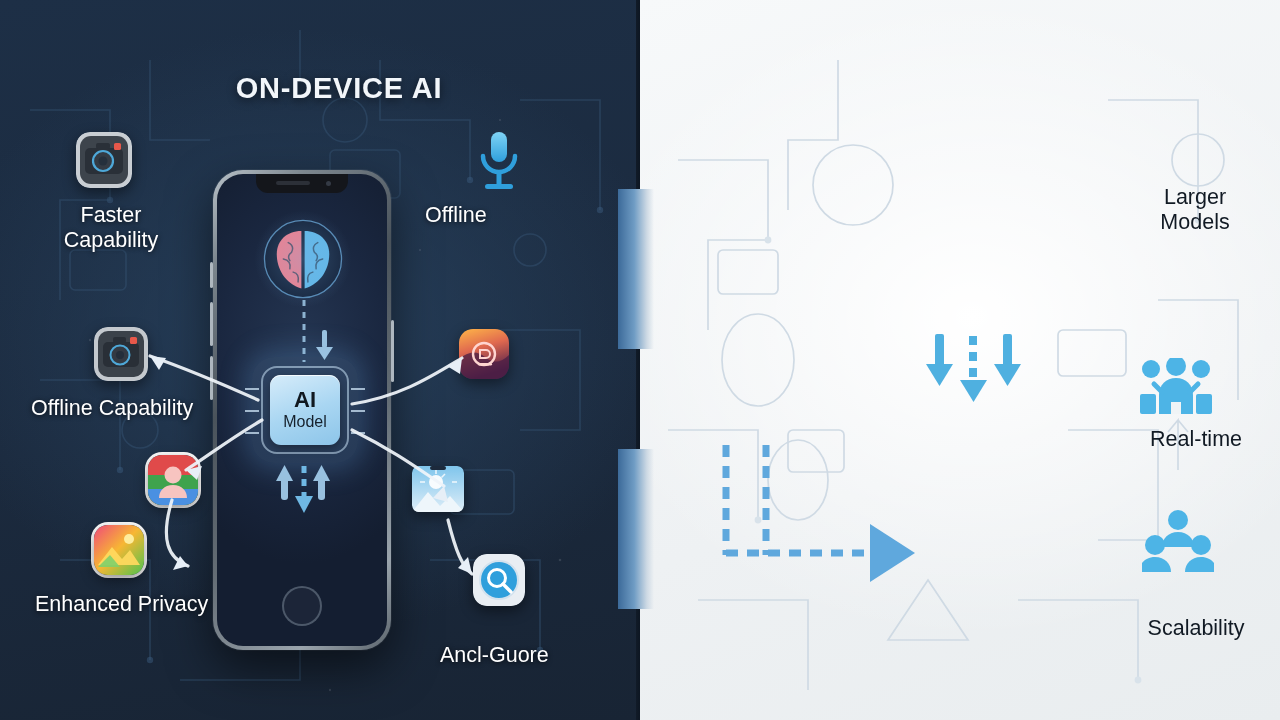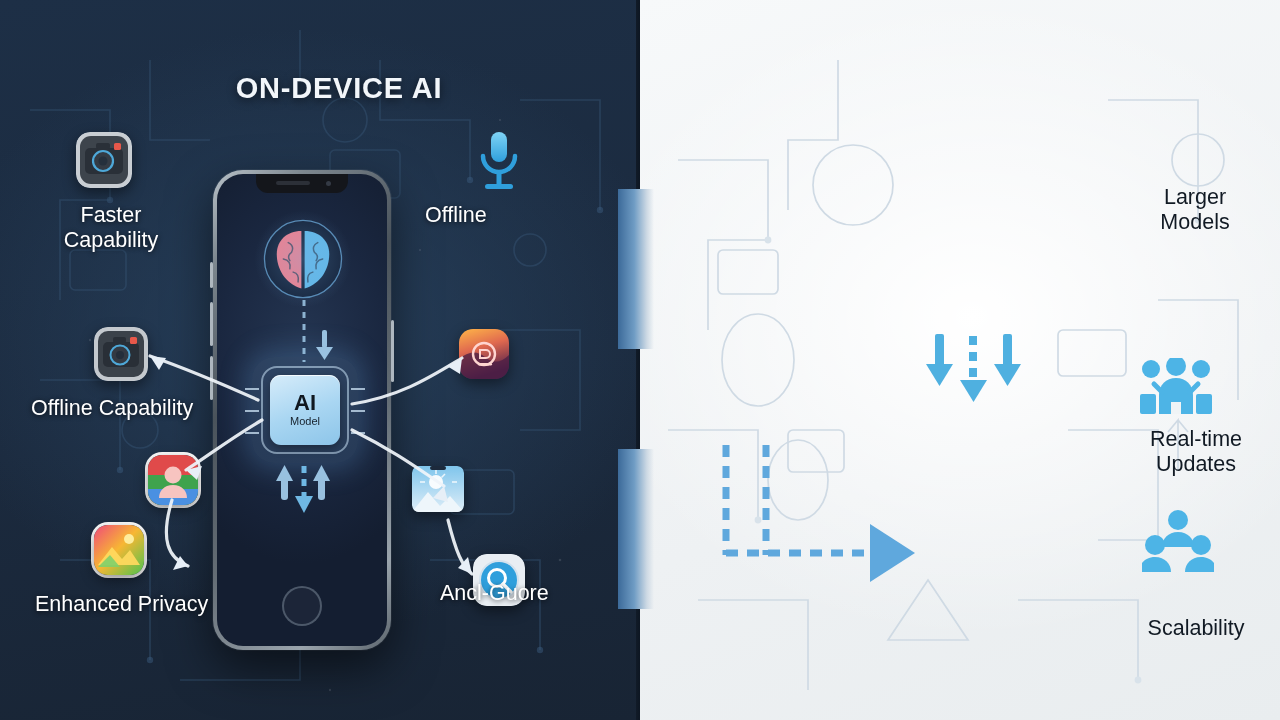--- a/index.html
+++ b/index.html
@@ -83,21 +83,21 @@
   #ai-chip-wrap .ring {
     position:absolute; inset:2px; border-radius:16px; border:2px solid rgba(200,225,245,.55);
   }
   #ai-chip {
     position:absolute; inset:11px; border-radius:11px;
     background:linear-gradient(160deg,#d6ecfa 0%,#a9d6f2 52%,#8dc5e9 100%);
     display:flex; flex-direction:column; align-items:center; justify-content:center;
     box-shadow:0 3px 10px rgba(0,0,0,.35), inset 0 1px 0 rgba(255,255,255,.8);
   }
   #ai-chip .ai  { font-size:22px; font-weight:bold; color:#101820; line-height:1; }
-  #ai-chip .mdl { font-size:11px; color:#16212c; line-height:1.25; margin-top:1px; }
+  #ai-chip .mdl { font-size:16px; color:#16212c; line-height:1.25; margin-top:1px; }
   .chip-pin { position:absolute; background:rgba(205,228,246,.75); }
 
   
   #brain-phone { position:absolute; left:262px; top:218px; width:82px; height:82px; z-index:11; }
   .brain-glow { position:absolute; inset:-8px; border-radius:50%;
                 background:radial-gradient(circle,rgba(120,180,230,.28) 0%,rgba(120,180,230,0) 70%); }
 
   
   .tile { position:absolute; border-radius:14px; overflow:hidden;
           box-shadow:0 5px 14px rgba(0,0,0,.45); }
@@ -354,21 +354,21 @@
 
     <div class="tile" style="left:473px; top:554px; width:52px; height:52px;">
       <svg viewBox="0 0 52 52" width="52" height="52">
         <rect width="52" height="52" rx="13" fill="#e9eef3"></rect>
         <circle cx="26" cy="26" r="19" fill="#2f9fdc"></circle>
         <circle cx="26" cy="26" r="19" fill="none" stroke="#d3e2ee" stroke-width="2"></circle>
         <circle cx="24" cy="24" r="8.5" fill="none" stroke="#ffffff" stroke-width="3"></circle>
         <path d="M30 30 L38 38" stroke="#ffffff" stroke-width="3.4" stroke-linecap="round"></path>
       </svg>
     </div>
-    <div class="lbl lbl-dark" style="left:440px; top:581px; white-space:nowrap;">Ancl-Guore</div>
+    <div class="lbl lbl-dark" style="left:440px; top:643px; white-space:nowrap;">Ancl-Guore</div>
   </div>
 
   <div class="panel" id="panel-right">
 
     <div class="circuit">
       <svg viewBox="0 0 642 720" preserveAspectRatio="none">
         <g stroke="#cfdae4" stroke-width="1.7" fill="none">
           <path d="M40 160 H130 V240 H70 V330"></path>
           <path d="M200 60 V140 H150 V210"></path>
           <path d="M470 100 H560 V220"></path>
@@ -428,21 +428,20 @@
         <path d="M38 20 C28 20 21 27 21 37 V56 h34 V37 c0 -10 -7 -17 -17 -17 Z" fill="#4db4e6"></path>
         <path d="M33 44 h10 v12 h-10 Z" fill="#f0f4f6"></path>
         <rect x="2" y="36" width="16" height="20" rx="2" fill="#4db4e6"></rect>
         <rect x="58" y="36" width="16" height="20" rx="2" fill="#4db4e6"></rect>
         <path d="M16 26 l8 8" stroke="#4db4e6" stroke-width="5" stroke-linecap="round"></path>
         <path d="M60 26 l-8 8" stroke="#4db4e6" stroke-width="5" stroke-linecap="round"></path>
       </svg>
     </div>
     <div class="lbl lbl-light" style="left:478px; top:427px; width:160px; text-align:center;">
       <div>Real-time</div>
-      <div>Updates</div>
     </div>
 
     <div class="ricon" style="left:504px; top:508px;">
       <svg viewBox="0 0 72 64" width="72" height="64">
         <circle cx="36" cy="12" r="10" fill="#4db4e6"></circle>
         <path d="M36 24 c-10 0 -16 7 -16 15 h32 c0 -8 -6 -15 -16 -15 Z" fill="#4db4e6"></path>
         <circle cx="13" cy="37" r="10" fill="#4db4e6"></circle>
         <path d="M13 49 c-10 0 -16 7 -16 15 h32 c0 -8 -6 -15 -16 -15 Z" fill="#4db4e6"></path>
         <circle cx="59" cy="37" r="10" fill="#4db4e6"></circle>
         <path d="M59 49 c-10 0 -16 7 -16 15 h32 c0 -8 -6 -15 -16 -15 Z" fill="#4db4e6"></path>

